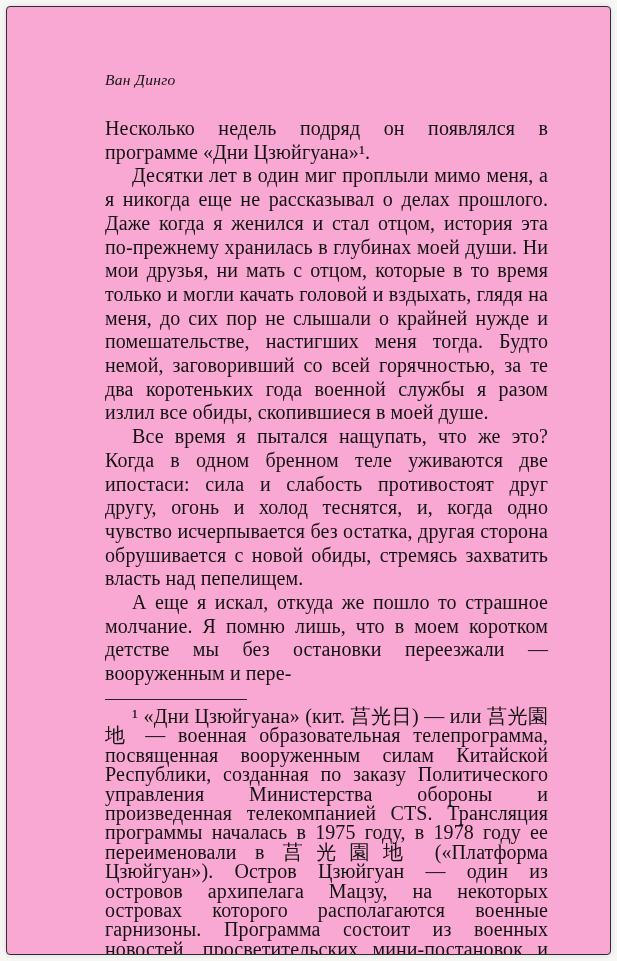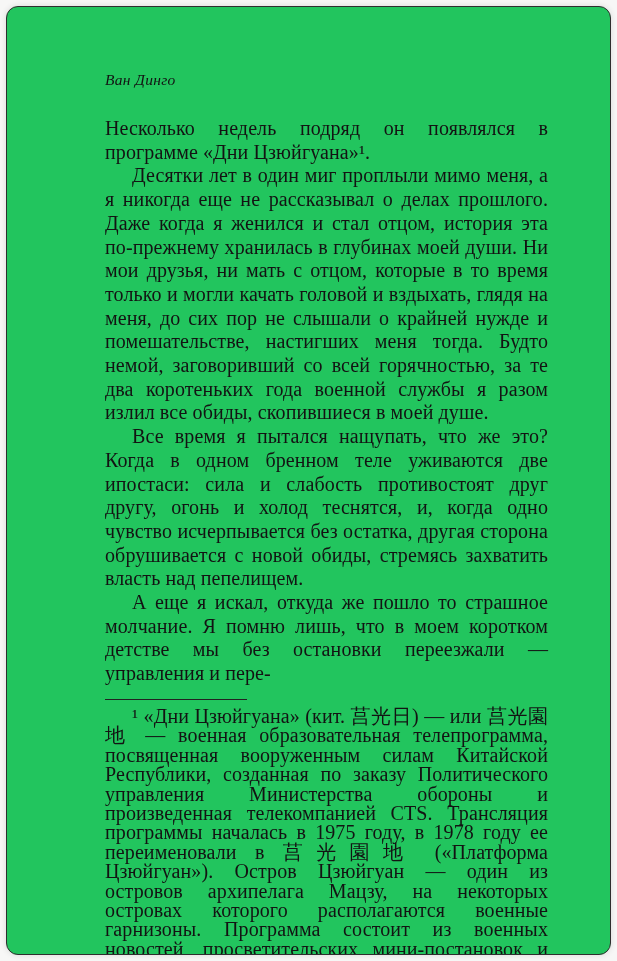--- a/index.html
+++ b/index.html
@@ -7,23 +7,23 @@
   html, body {
     width: 617px;
     height: 961px;
     background: #f7f7f6;
     font-family: "Liberation Serif", "DejaVu Serif", serif;
   }
 
   .page-frame {
     position: absolute;
     top: 6px; left: 6px; right: 6px; bottom: 6px;
-    background: #22c55e;
+    background: #f9a8d4;
     border: 1.5px solid #2e2e2e;
-    border-radius: 12px;
+    border-radius: 4px;
     overflow: hidden;
     box-shadow: 0 0 6px rgba(0,0,0,0.12);
   }
 
   .page-content {
     height: 100%;
     padding: 64px 62px 40px 98px;
     display: flex;
     flex-direction: column;
     color: #131313;
@@ -72,21 +72,21 @@
 
 <div class="page-frame">
   <div class="page-content">
 
     <div class="running-header">Ван Динго</div>
 
     <div class="body-text">
       <p class="no-indent">Несколько недель подряд он появлялся в программе «Дни Цзюйгуана»¹.</p>
       <p>Десятки лет в один миг проплыли мимо меня, а я никогда еще не рассказывал о делах прошлого. Даже когда я женился и стал отцом, история эта по-прежнему хранилась в глубинах моей души. Ни мои друзья, ни мать с отцом, которые в то время только и могли качать головой и вздыхать, глядя на меня, до сих пор не слышали о крайней нужде и помешательстве, настигших меня тогда. Будто немой, заговоривший со всей горячностью, за те два коротеньких года военной службы я разом излил все обиды, скопившиеся в моей душе.</p>
       <p>Все время я пытался нащупать, что же это? Когда в одном бренном теле уживаются две ипостаси: сила и слабость противостоят друг другу, огонь и холод теснятся, и, когда одно чувство исчерпывается без остатка, другая сторона обрушивается с новой обиды, стремясь захватить власть над пепелищем.</p>
-      <p>А еще я искал, откуда же пошло то страшное молчание. Я помню лишь, что в моем коротком детстве мы без остановки переезжали — управления и пере-</p>
+      <p>А еще я искал, откуда же пошло то страшное молчание. Я помню лишь, что в моем коротком детстве мы без остановки переезжали — вооруженным и пере-</p>
     </div>
 
     <div class="footnote-separator"></div>
 
     <div class="footnote">¹ «Дни Цзюйгуана» (кит. 莒光日) — или 莒光園地 — военная образовательная телепрограмма, посвященная вооруженным силам Китайской Республики, созданная по заказу Политического управления Министерства обороны и произведенная телекомпанией CTS. Трансляция программы началась в 1975 году, в 1978 году ее переименовали в 莒光園地 («Платформа Цзюйгуан»). Остров Цзюйгуан — один из островов архипелага Мацзу, на некоторых островах которого располагаются военные гарнизоны. Программа состоит из военных новостей, просветительских мини-постановок и специальных рубрик.</div>
 
     <div class="page-number">10</div>
 
   </div>
 </div>

